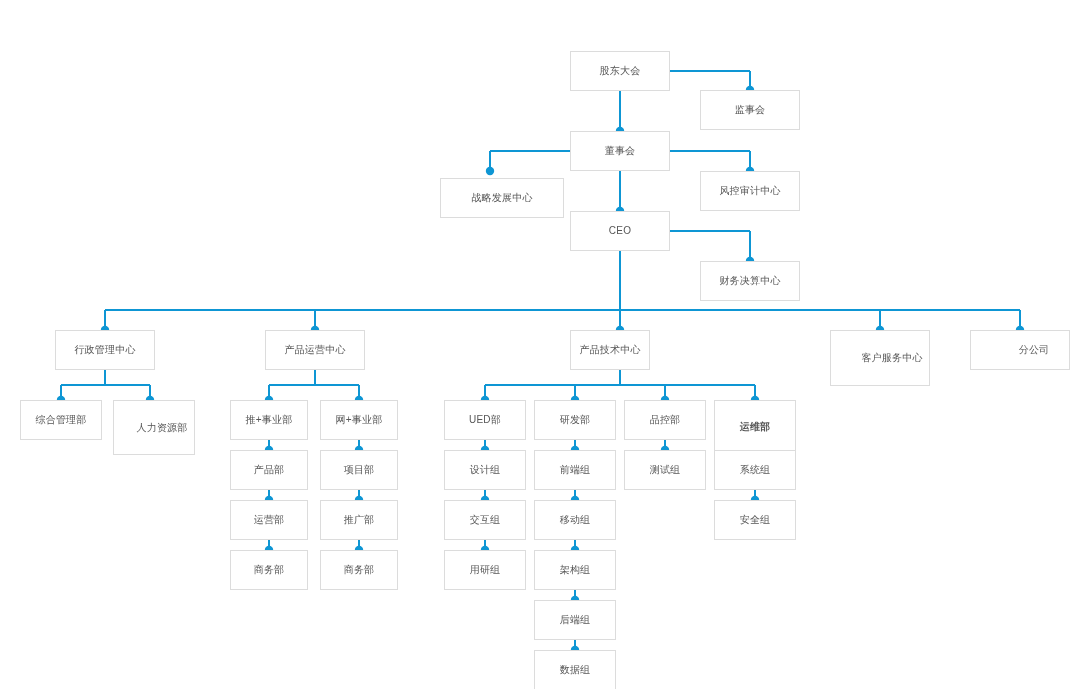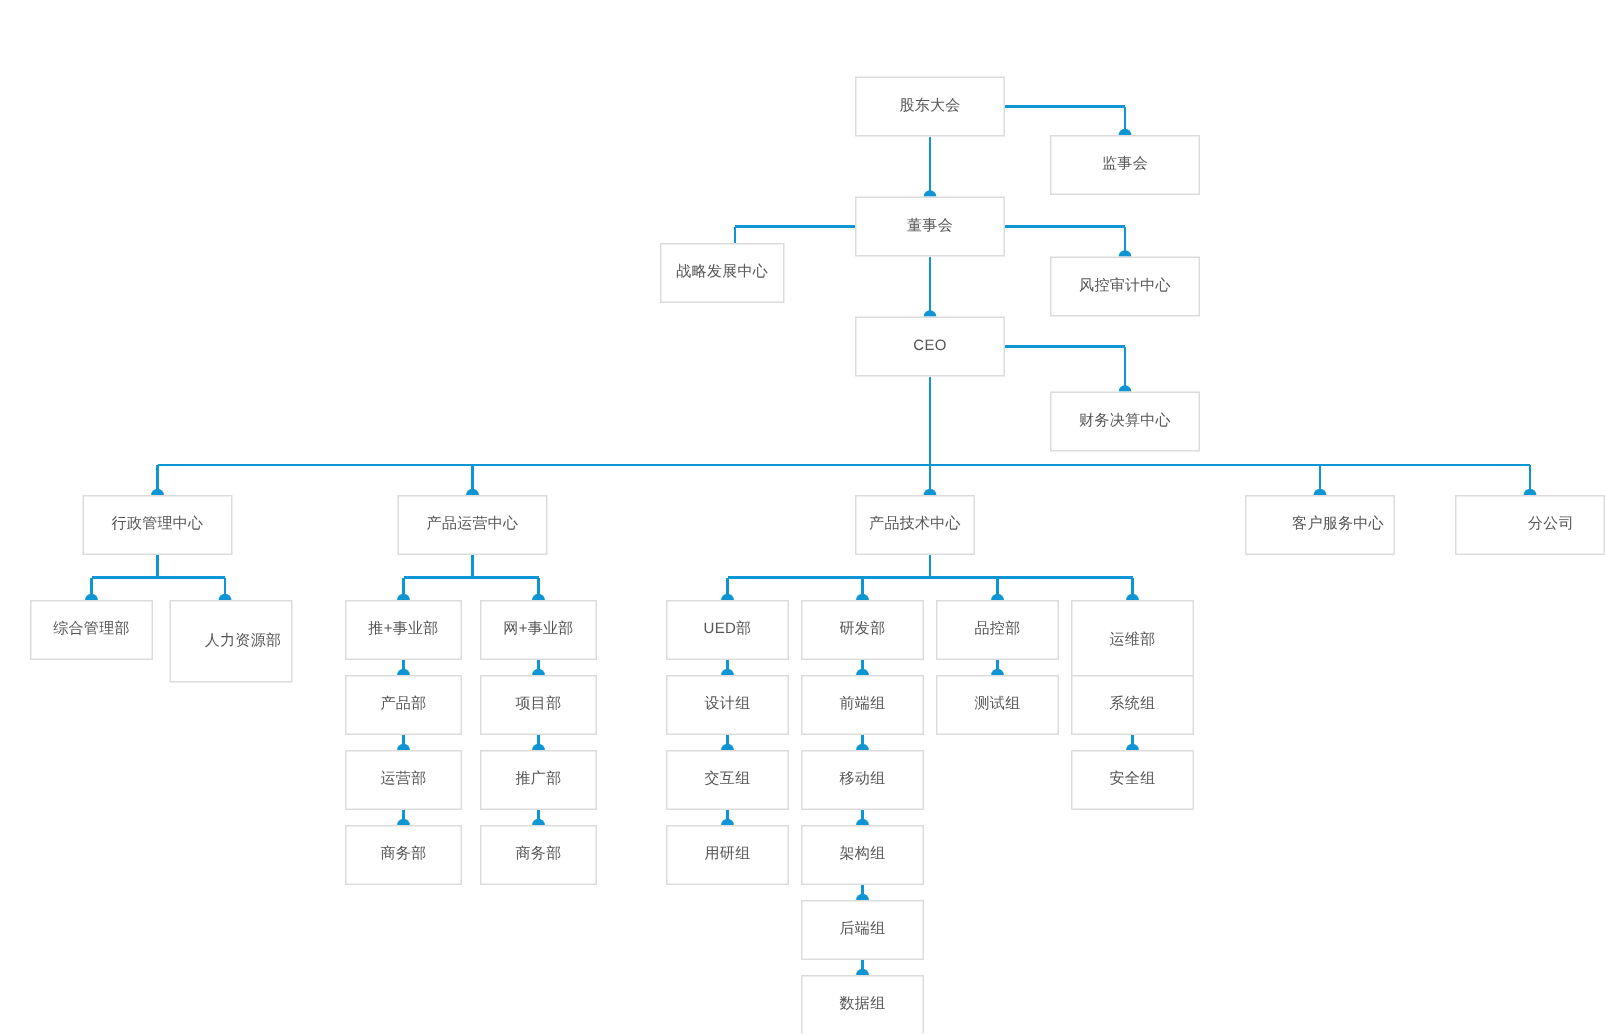--- a/index.html
+++ b/index.html
@@ -148,42 +148,42 @@
     </svg>
 <div class="node" style="left: 570px; top: 51px; width: 100px; height: 40px;">
       <span class="node-label">股东大会</span>
     </div>
     <div class="node" style="left: 700px; top: 90px; width: 100px; height: 40px;">
       <span class="node-label">监事会</span>
     </div>
     <div class="node" style="left: 570px; top: 131px; width: 100px; height: 40px;">
       <span class="node-label">董事会</span>
     </div>
-    <div class="node" style="left: 440px; top: 162px; width: 83px; height: 40px;">
+    <div class="node" style="left: 440px; top: 178px; width: 124px; height: 40px;">
       <span class="node-label">战略发展中心</span>
     </div>
     <div class="node" style="left: 700px; top: 171px; width: 100px; height: 40px;">
       <span class="node-label">风控审计中心</span>
     </div>
     <div class="node" style="left: 570px; top: 211px; width: 100px; height: 40px;">
       <span class="node-label">CEO</span>
     </div>
     <div class="node" style="left: 700px; top: 261px; width: 100px; height: 40px;">
       <span class="node-label">财务决算中心</span>
     </div>
     <div class="node" style="left: 55px; top: 330px; width: 100px; height: 40px;">
       <span class="node-label">行政管理中心</span>
     </div>
     <div class="node" style="left: 265px; top: 330px; width: 100px; height: 40px;">
       <span class="node-label">产品运营中心</span>
     </div>
     <div class="node" style="left: 570px; top: 330px; width: 80px; height: 40px;">
       <span class="node-label">产品技术中心</span>
     </div>
-    <div class="node" style="left: 830px; top: 330px; width: 100px; height: 40px; padding-left: 24px;">
+    <div class="node" style="left: 830px; top: 330px; width: 100px; height: 56px; padding-left: 24px;">
       <span class="node-label">客户服务中心</span>
     </div>
     <div class="node" style="left: 970px; top: 330px; width: 100px; height: 40px; padding-left: 28px;">
       <span class="node-label">分公司</span>
     </div>
     <div class="node" style="left: 20px; top: 400px; width: 82px; height: 40px;">
       <span class="node-label">综合管理部</span>
     </div>
     <div class="node" style="left: 113px; top: 400px; width: 82px; height: 55px; padding-left: 16px;">
       <span class="node-label">人力资源部</span>
@@ -214,21 +214,21 @@
     </div>
     <div class="node" style="left: 444px; top: 400px; width: 82px; height: 40px;">
       <span class="node-label">UED部</span>
     </div>
     <div class="node" style="left: 534px; top: 400px; width: 82px; height: 40px;">
       <span class="node-label">研发部</span>
     </div>
     <div class="node" style="left: 624px; top: 400px; width: 82px; height: 40px;">
       <span class="node-label">品控部</span>
     </div>
-    <div class="node" style="left: 714px; top: 400px; width: 82px; height: 53px;">
+    <div class="node" style="left: 714px; top: 400px; width: 82px; height: 53px; font-weight: bold;">
       <span class="node-label">运维部</span>
     </div>
     <div class="node" style="left: 444px; top: 450px; width: 82px; height: 40px;">
       <span class="node-label">设计组</span>
     </div>
     <div class="node" style="left: 534px; top: 450px; width: 82px; height: 40px; align-items: center;">
       <span class="node-label">前端组</span>
     </div>
     <div class="node" style="left: 624px; top: 450px; width: 82px; height: 40px; justify-content: center;">
       <span class="node-label">测试组</span>

